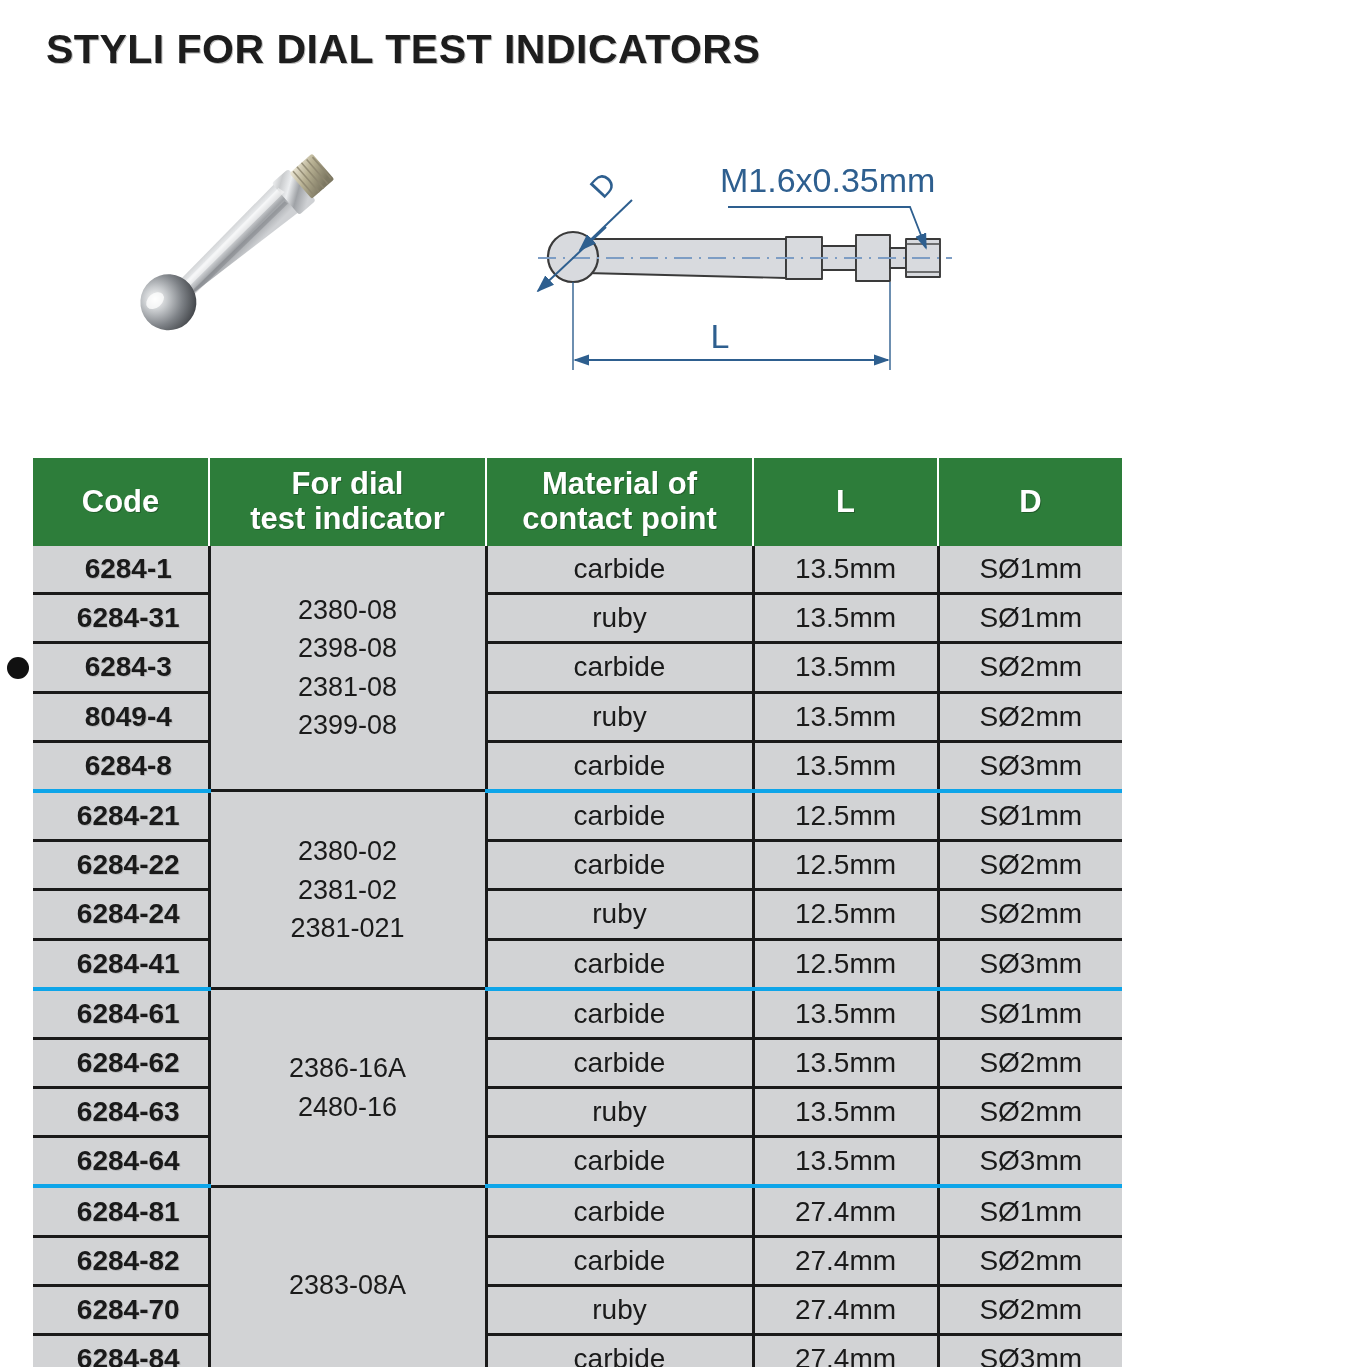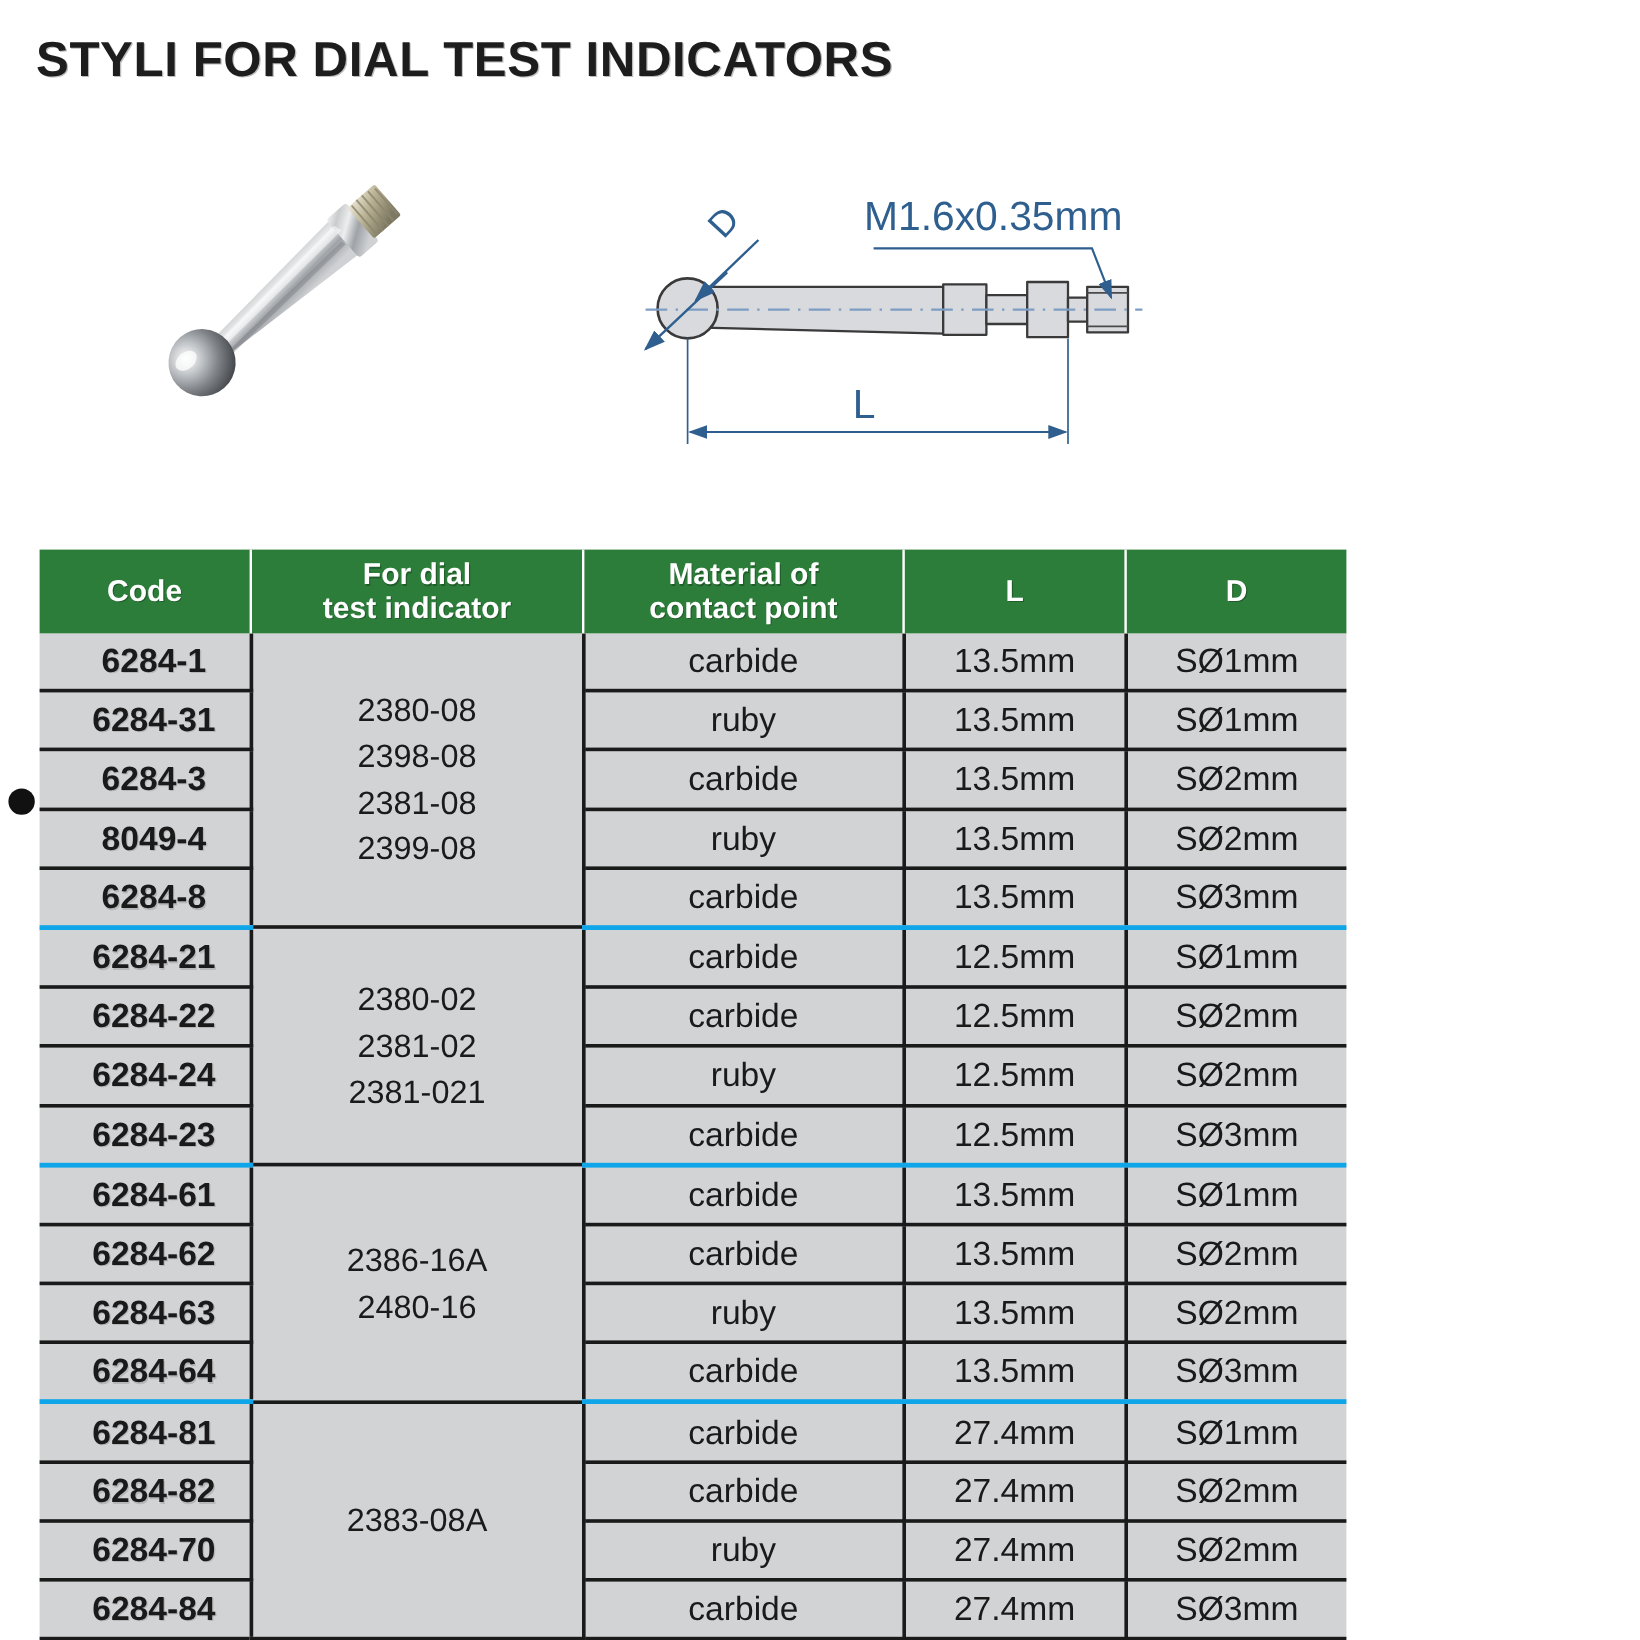--- a/index.html
+++ b/index.html
@@ -7,21 +7,21 @@
     width:1367px;height:1367px;
     background:#ffffff;
     font-family:"Liberation Sans", sans-serif;
     overflow:hidden;
     position:relative;
   }
 
   
   #page-title{
     position:absolute;
-    left:30px; top:26px;
+    left:46px; top:26px;
     font-size:41px;
     font-weight:bold;
     letter-spacing:0.5px;
     color:#1d1d1d;
     text-shadow:1px 1px 0 #bdbdbd;
     white-space:nowrap;
   }
 
   
   #photo-block{
@@ -62,23 +62,23 @@
   }
   #spec-table col.c-code{width:176px;}
   #spec-table col.c-ind{width:277px;}
   #spec-table col.c-mat{width:267px;}
   #spec-table col.c-l{width:185px;}
   #spec-table col.c-d{width:184px;}
 
   #spec-table thead th{
     background:#2d7d3a;
     color:#ffffff;
-    font-size:25px;
+    font-size:31px;
     font-weight:bold;
-    height:70px;
+    height:88px;
     line-height:1.12;
     text-align:center;
     vertical-align:middle;
     padding:0;
     border-right:2px solid #ffffff;
     text-shadow:1px 1px 0 rgba(0,0,0,0.25);
   }
   #spec-table thead th:last-child{border-right:none;}
 
   #spec-table tbody td{
@@ -293,21 +293,21 @@
         <td>12.5mm</td>
         <td class="last-col">SØ2mm</td>
       </tr>
       <tr>
         <td class="code-cell">6284-24</td>
         <td>ruby</td>
         <td>12.5mm</td>
         <td class="last-col">SØ2mm</td>
       </tr>
       <tr class="group-end">
-        <td class="code-cell">6284-23</td>
+        <td class="code-cell">6284-41</td>
         <td>carbide</td>
         <td>12.5mm</td>
         <td class="last-col">SØ3mm</td>
       </tr>
       <tr>
         <td class="code-cell">6284-61</td>
         <td class="ind-cell" rowspan="4">2386-16A<br>2480-16</td>
         <td>carbide</td>
         <td>13.5mm</td>
         <td class="last-col">SØ1mm</td>

